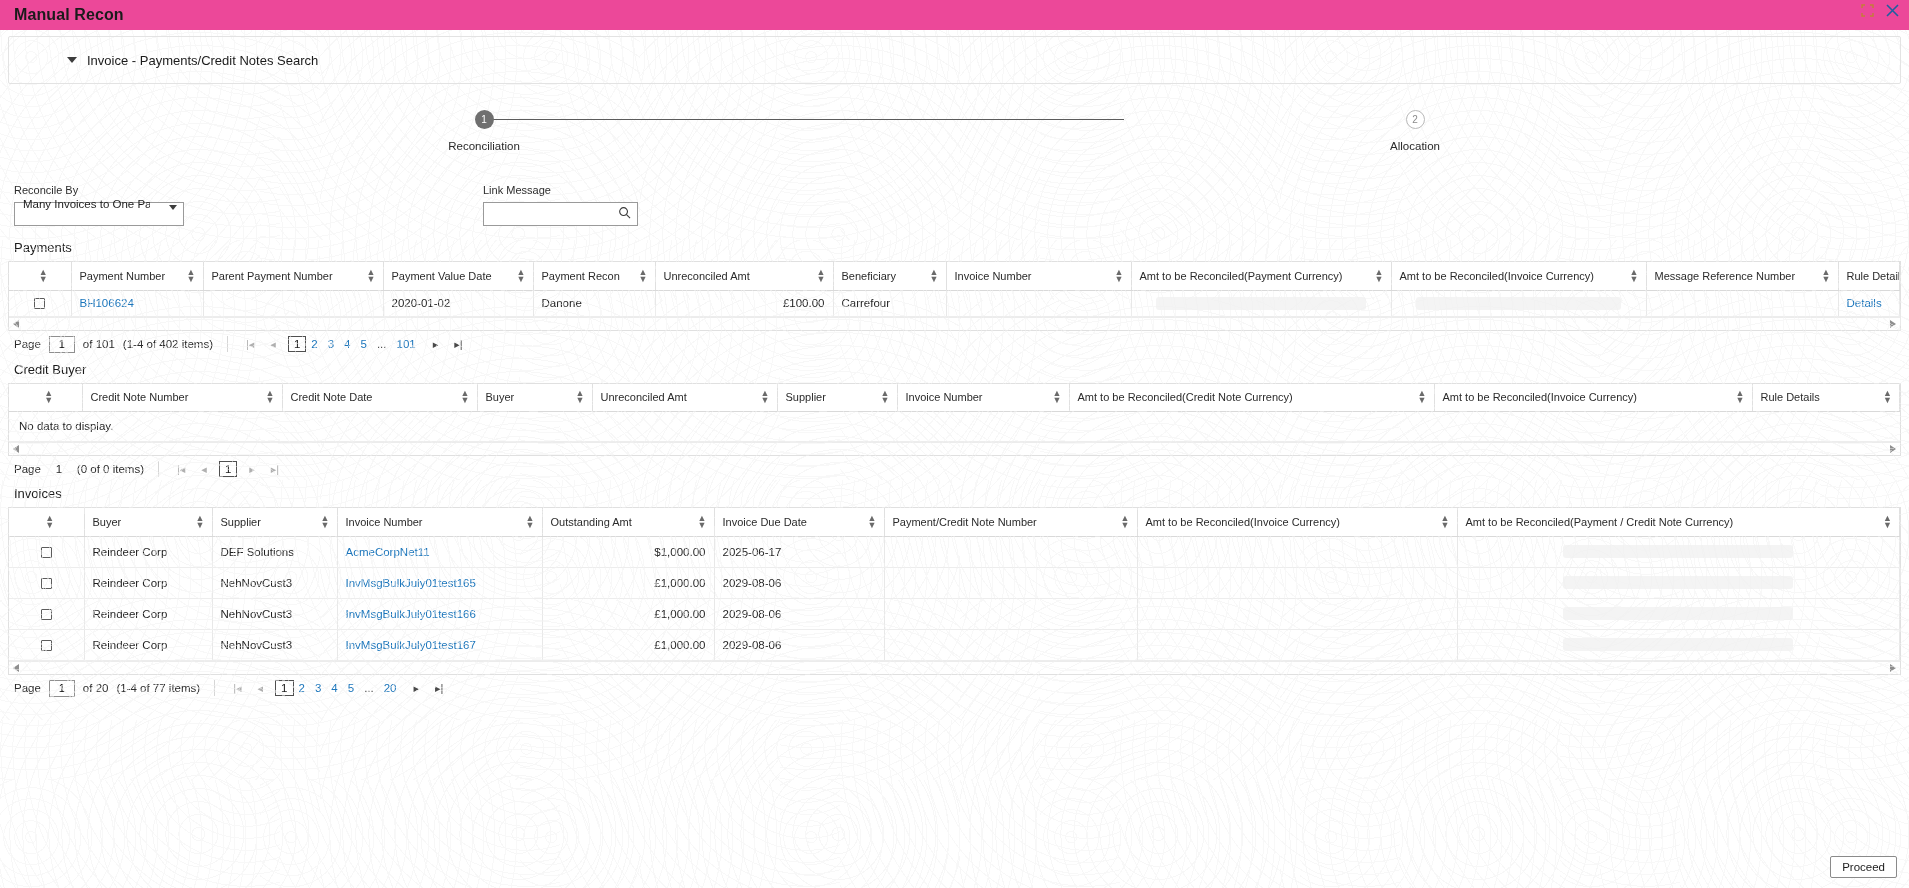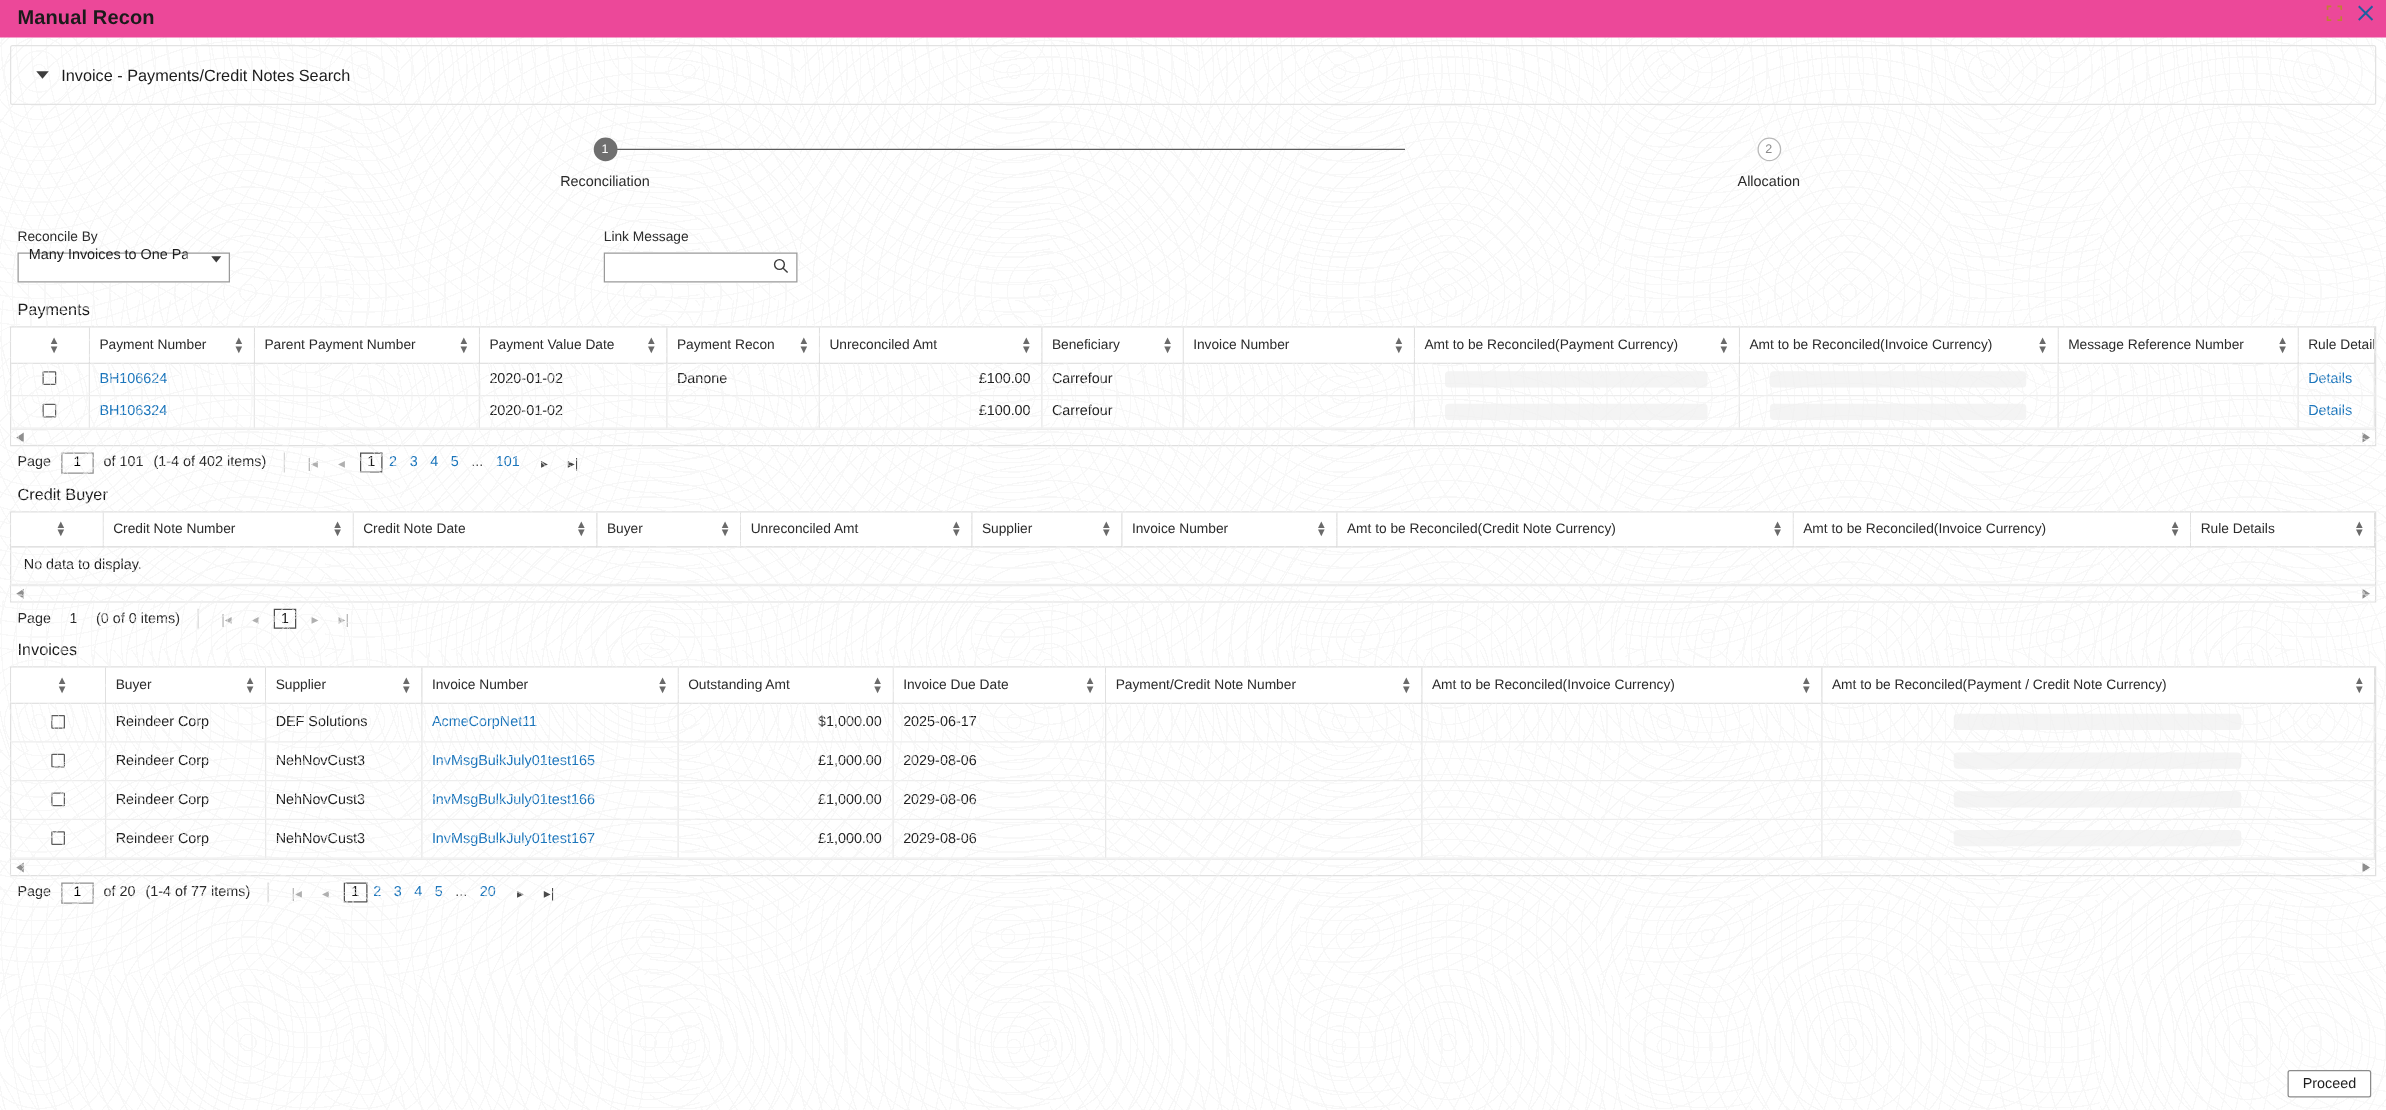--- a/index.html
+++ b/index.html
@@ -51,20 +51,21 @@
   .win-ctrls .ico { cursor: pointer; line-height: 0; }
 
   
   .panel {
     position: relative;
     margin: 6px 8px 0 8px;
     border: 1px solid #e3e3e3;
     border-radius: 2px;
     height: 48px;
     background: transparent;
+    padding-left: 38px;
   }
   .panel-header {
     display: flex; align-items: center; gap: 10px;
     height: 46px;
     padding-left: 20px;
     font-size: 13px;
     color: #1b1b1b;
   }
   .caret {
     width: 0; height: 0;
@@ -439,38 +440,20 @@
               </th>
             </tr>
           </thead>
         <tbody id="pay-body">
             <tr>
               <td class="c-check"><span class="chk"></span></td>
               <td><span class="lnk">BH106624</span></td>
               <td></td>
               <td>2020-01-02</td>
               <td>Danone</td>
-              <td class="num">£100.00</td>
-              <td>Carrefour</td>
-              <td></td>
-              <td>
-                <span class="ph" style="width: 210px;"></span>
-              </td>
-              <td>
-                <span class="ph" style="width: 205px;"></span>
-              </td>
-              <td></td>
-              <td><span class="lnk">Details</span></td>
-            </tr>
-            <tr>
-              <td class="c-check"><span class="chk"></span></td>
-              <td><span class="lnk">BH106324</span></td>
-              <td></td>
-              <td>2020-01-02</td>
-              <td></td>
               <td class="num">£100.00</td>
               <td>Carrefour</td>
               <td></td>
               <td>
                 <span class="ph" style="width: 210px;"></span>
               </td>
               <td>
                 <span class="ph" style="width: 205px;"></span>
               </td>
               <td></td>

